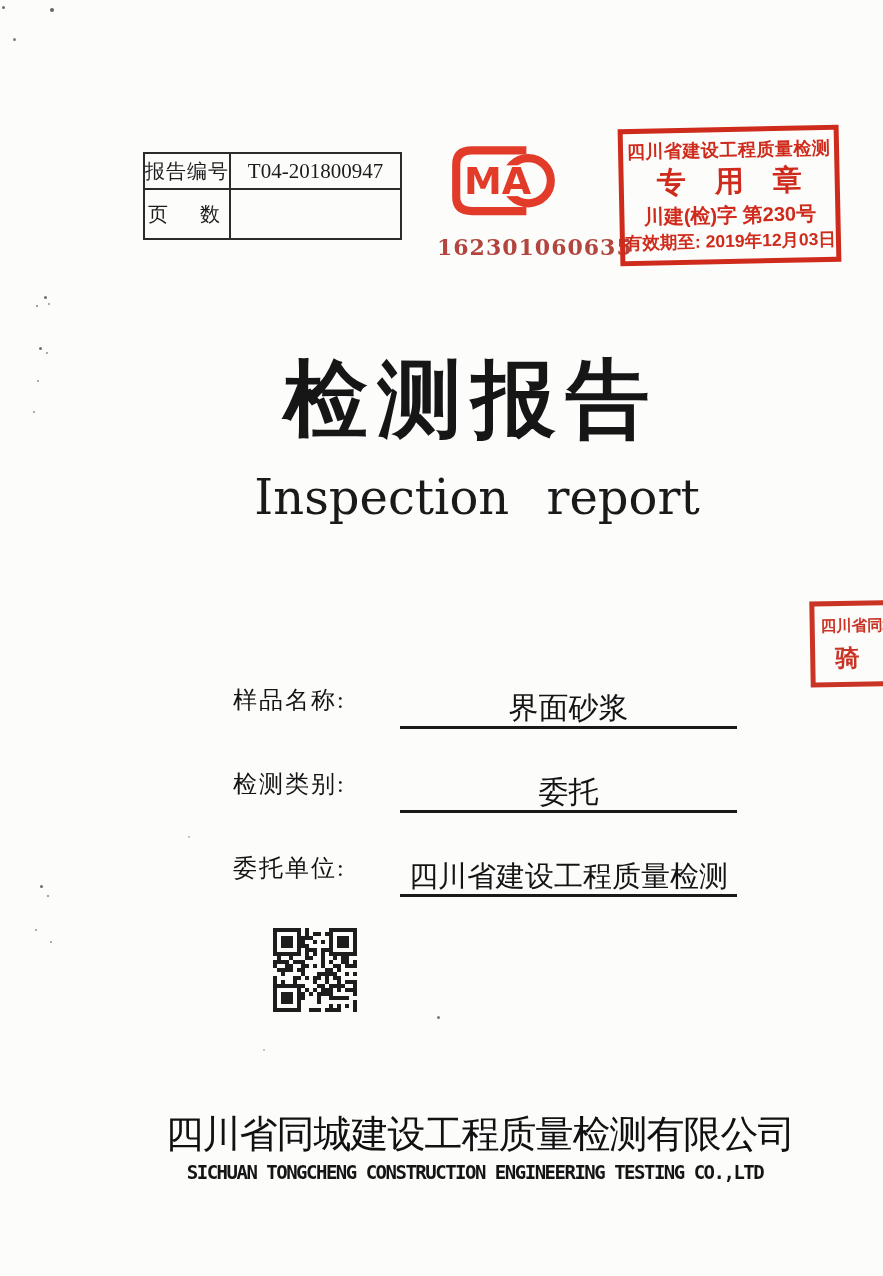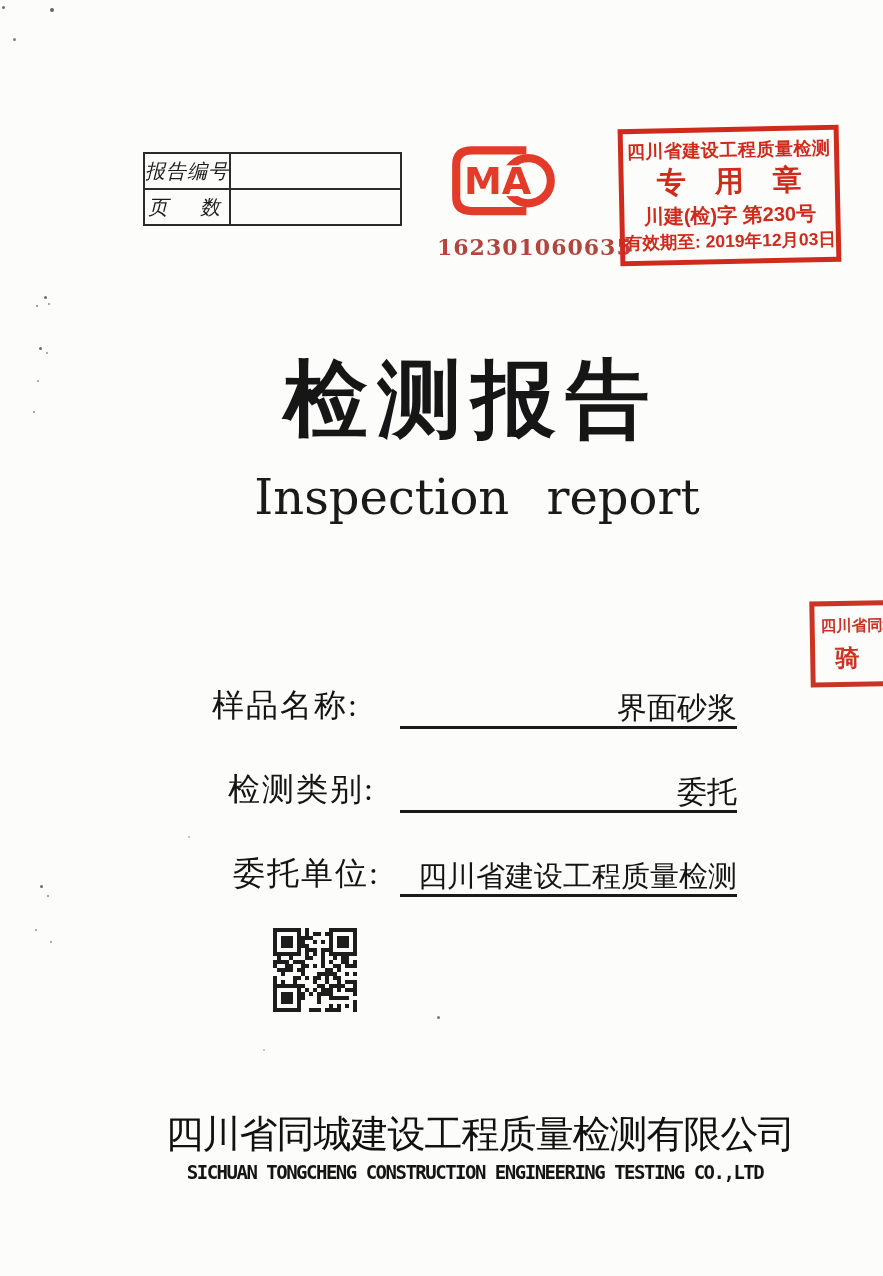--- a/index.html
+++ b/index.html
@@ -4,23 +4,23 @@
 <style>
   html,body{margin:0;padding:0;}
   body{width:883px;height:1276px;position:relative;overflow:hidden;
        background:#fcfcfb;color:#1c1c1c;
        font-family:"Liberation Serif", serif;}
   .abs{position:absolute;}
 
   
   .info-table{left:143px;top:152px;width:259px;border:2px solid #2b2b2b;
               box-sizing:border-box;background:transparent;}
-  .info-row{display:flex;align-items:stretch;font-style:italic;}
+  .info-row{display:flex;align-items:stretch;}
   .info-row.r1{height:34px;border-bottom:2px solid #2b2b2b;}
-  .info-row.r2{height:34px;}
+  .info-row.r2{height:48px;}
   .info-cell{display:flex;align-items:center;justify-content:center;
              font-size:20px;color:#1c1c1c;white-space:nowrap;}
   .info-cell.lab{width:84px;border-right:2px solid #2b2b2b;letter-spacing:1px;}
   .info-cell.val{flex:1;font-size:21px;}
   .r2 .lab{letter-spacing:6px;}
   .r2 .val{letter-spacing:8px;}
 
   
   .cma{left:437px;top:140px;width:132px;text-align:right;}
   .cma-number{margin-top:4px;font-size:22px;font-weight:bold;
@@ -51,43 +51,44 @@
   .side-seal{left:810px;top:600px;width:170px;height:86px;
              border:5px solid #c93425;box-sizing:border-box;
              transform:rotate(-1deg);color:#c93425;font-weight:bold;
              font-family:"Liberation Sans", sans-serif;
              display:flex;flex-direction:column;justify-content:space-evenly;
              padding-left:6px;}
   .ssl1{font-size:15.5px;white-space:nowrap;line-height:1;}
   .ssl2{font-size:24px;white-space:nowrap;line-height:1;padding-left:14px;}
 
   
-  .field-label{left:212px;font-size:32px;letter-spacing:2px;color:#141414;
+  .field-label{left:233px;font-size:24px;letter-spacing:2px;color:#141414;
                white-space:nowrap;line-height:1.2;}
-  .field-value{left:400px;width:337px;text-align:right;font-size:30px;
+  .field-value{left:400px;width:337px;text-align:center;font-size:30px;
                color:#141414;white-space:nowrap;line-height:1.2;}
   .field-underline{left:400px;width:337px;height:3px;background:#1a1a1a;}
   .fv3{font-size:29px;}
 
   
   .footer-zh{left:0;top:1114px;width:960px;text-align:center;
              font-size:38px;letter-spacing:-1px;color:#111;line-height:1.1;}
   .footer-en{left:0;top:1162px;width:950px;text-align:center;
              font-family:"DejaVu Sans Mono", monospace;font-weight:bold;
              font-size:19px;letter-spacing:-1.5px;color:#151515;line-height:1.1;}
 
   
   .speck{position:absolute;background:#4a4a4a;border-radius:50%;opacity:.85;}
 </style>
 </head>
 <body>
 
 <div class="abs info-table">
   <div class="info-row r1">
     <div class="info-cell lab">报告编号</div>
+    <div class="info-cell val">T04-201800947</div>
   </div>
   <div class="info-row r2">
     <div class="info-cell lab">页　数</div>
   </div>
 </div>
 
 <div class="abs cma">
   <svg width="126" height="86" viewBox="0 0 135 95">
     <circle cx="92" cy="45" r="25" fill="none" stroke="#e23b2a" stroke-width="9"></circle>
     <rect x="57" y="28" width="25" height="34" fill="#fcfcfb"></rect>
@@ -109,25 +110,25 @@
 
 <div class="abs side-seal">
   <div class="ssl1">四川省同城建</div>
   <div class="ssl2">骑　缝</div>
 </div>
 
 <div class="abs field-label" style="top:686px;">样品名称:</div>
 <div class="abs field-value" style="top:690px;">界面砂浆</div>
 <div class="abs field-underline" style="top:726px;"></div>
 
-<div class="abs field-label" style="top:770px;margin-left:16px;">检测类别:</div>
+<div class="abs field-label" style="top:770px;">检测类别:</div>
 <div class="abs field-value" style="top:774px;">委托</div>
 <div class="abs field-underline" style="top:810px;"></div>
 
-<div class="abs field-label" style="top:854px;margin-left:21px;">委托单位:</div>
+<div class="abs field-label" style="top:854px;">委托单位:</div>
 <div class="abs field-value fv3" style="top:859px;">四川省建设工程质量检测</div>
 <div class="abs field-underline" style="top:894px;"></div>
 
 <svg id="qr" class="abs" style="left:273px;top:928px;" width="84" height="84" viewBox="0 0 84 84" fill="#1d1d1d">
     <rect x="0" y="0" width="4" height="4"></rect>
     <rect x="4" y="0" width="4" height="4"></rect>
     <rect x="8" y="0" width="4" height="4"></rect>
     <rect x="12" y="0" width="4" height="4"></rect>
     <rect x="16" y="0" width="4" height="4"></rect>
     <rect x="20" y="0" width="4" height="4"></rect>

